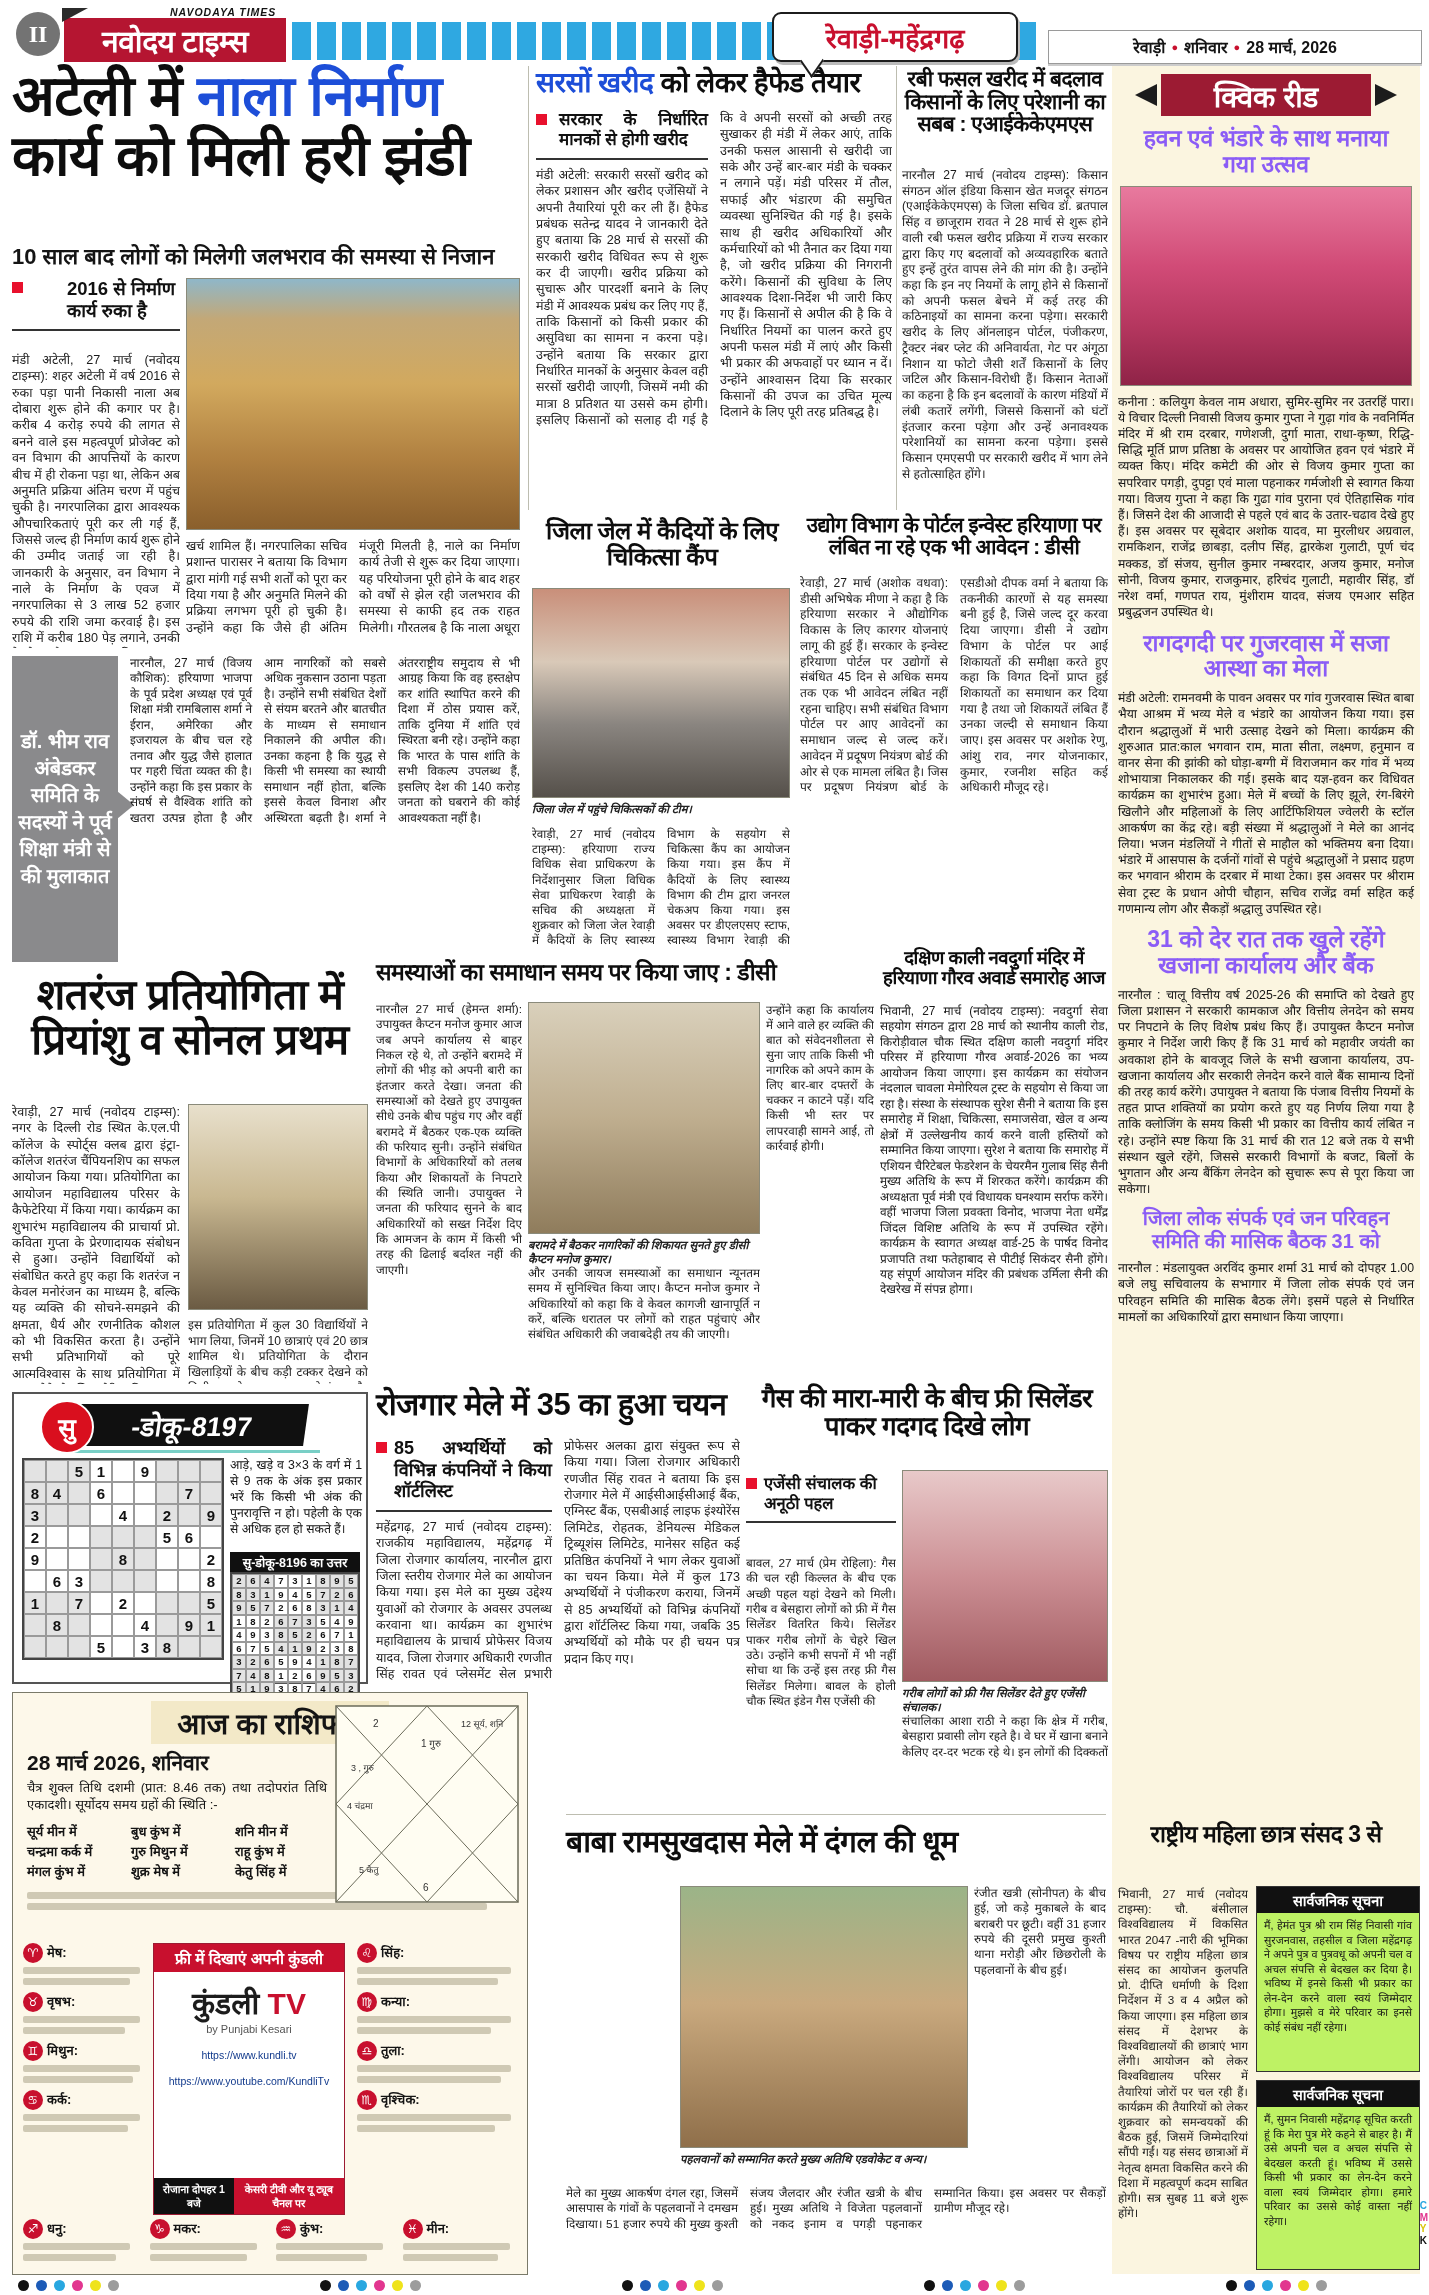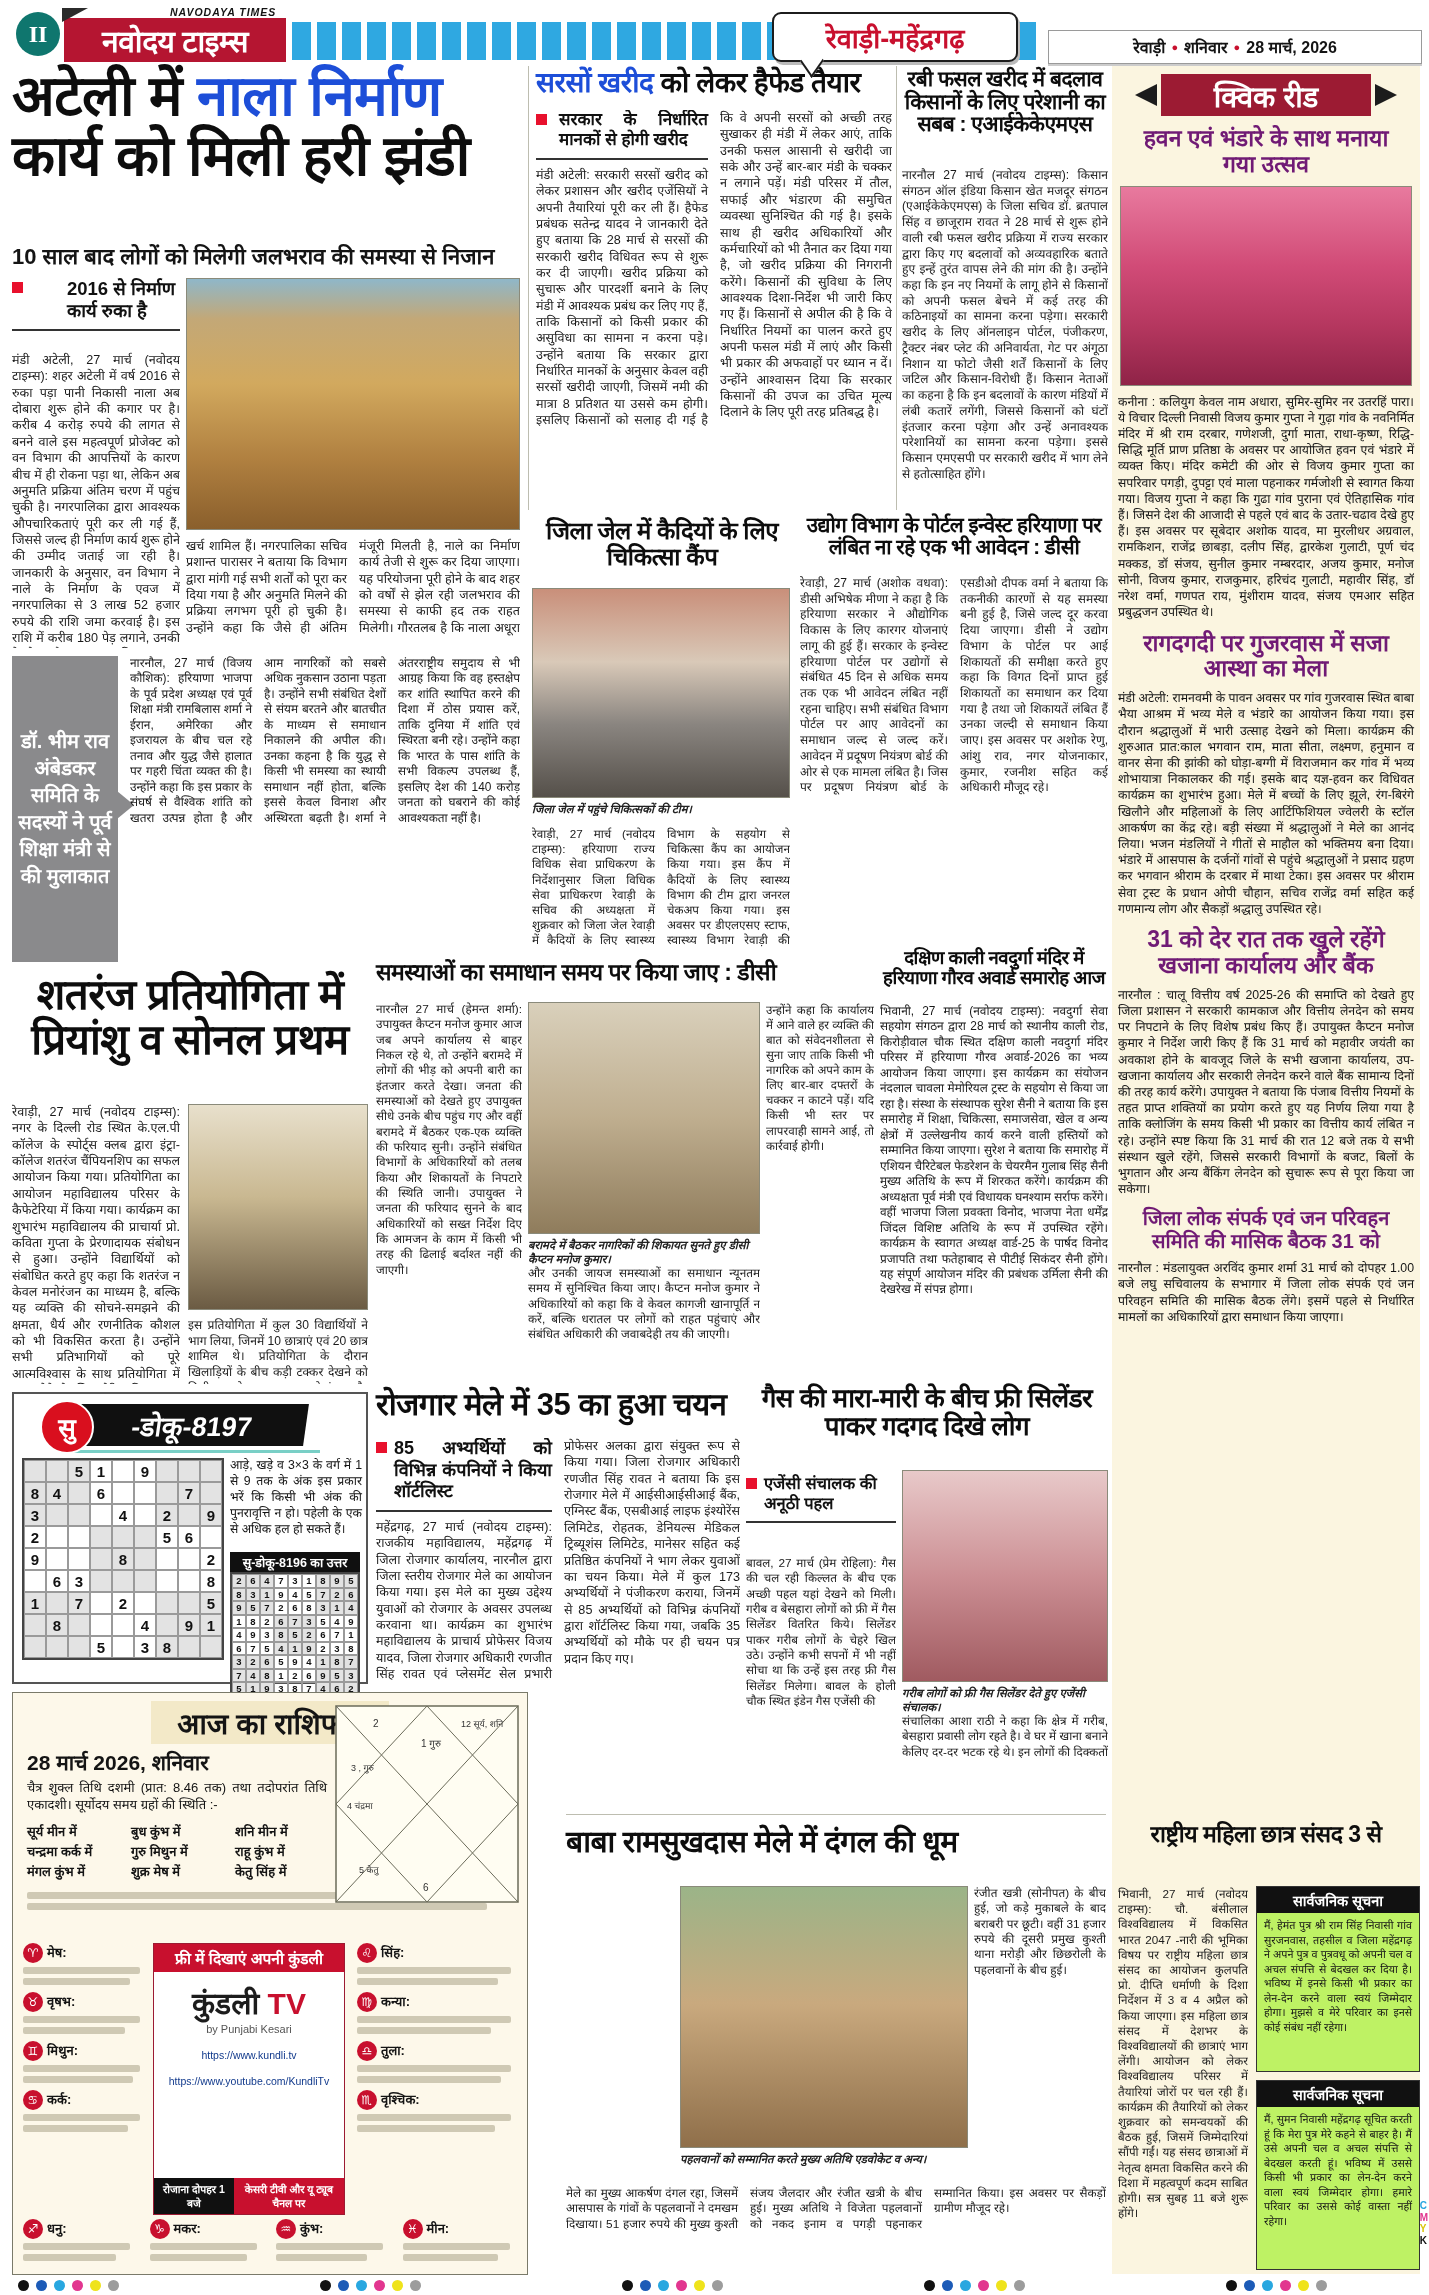--- a/index.html
+++ b/index.html
@@ -20,21 +20,21 @@
   .ph-chess{background:linear-gradient(180deg,#e8e0cc 0%,#c9b891 45%,#6b5b43 100%);}
   .ph-tent{background:linear-gradient(180deg,#e87a9e 0%,#d14b77 40%,#b5375f 70%,#8f2347 100%);}
   .ph-dc{background:linear-gradient(180deg,#d9d0bb 0%,#bfae8f 50%,#8f7c5c 100%);}
   .ph-gas{background:linear-gradient(180deg,#e8c9c9 0%,#cc8f94 50%,#a05a60 100%);}
   .ph-wrestle{background:linear-gradient(180deg,#9bb488 0%,#c9a97e 45%,#8f6f4a 100%);}
   .bullet{display:flex;gap:7px;font-weight:800;color:#111;border-bottom:2px solid #333;
           padding-bottom:7px;margin-bottom:7px;line-height:1.2;break-inside:avoid;}
   .sq{width:11px;height:11px;background:#e8112d;flex:none;margin-top:4px;}
   .vrule{width:1px;background:#bdbdb0;}
   
-  .pgcircle{width:44px;height:44px;border-radius:50%;background:#0f766e;color:#fff;display:flex;
+  .pgcircle{width:44px;height:44px;border-radius:50%;background:#737373;color:#fff;display:flex;
             align-items:center;justify-content:center;font-family:"Liberation Serif",serif;
             font-size:24px;font-weight:700;}
   .brandbox{background:#b51531;color:#fff;display:flex;align-items:center;justify-content:center;
             font-size:30px;font-weight:800;letter-spacing:-0.5px;}
   .fold{position:absolute;left:-2px;top:-10px;width:0;height:0;border-left:26px solid #2b2b2b;
         border-bottom:14px solid transparent;}
   .stripes{background:repeating-linear-gradient(90deg,#2fa8e1 0 19px,#ffffff 19px 25px);}
   .bubble{background:#fff;border:2.5px solid #1c1c1c;border-radius:9px;box-shadow:2px 3px 0 #bbb;
           display:flex;align-items:center;justify-content:center;color:#c8102e;font-weight:800;
           font-size:27px;}
@@ -45,21 +45,21 @@
           align-items:center;justify-content:center;gap:6px;font-weight:700;font-size:16px;}
   .reddot{color:#c8102e;font-size:11px;}
   
   .qcol{background:#fbf5e0;}
   .qbadge{position:relative;margin:8px auto 4px;width:210px;height:42px;background:#9c1b33;color:#fff;
           display:flex;align-items:center;justify-content:center;font-size:29px;font-weight:800;}
   .qbadge:before,.qbadge:after{content:"";position:absolute;top:10px;border-top:11px solid transparent;
           border-bottom:11px solid transparent;}
   .qbadge:before{left:-26px;border-right:22px solid #1c1c1c;}
   .qbadge:after{right:-26px;border-left:22px solid #1c1c1c;}
-  .qtitle{font-size:23px;font-weight:800;line-height:1.12;text-align:center;color:#701a75;margin:10px 20px 8px;}
+  .qtitle{font-size:23px;font-weight:800;line-height:1.12;text-align:center;color:#8b5cf6;margin:10px 20px 8px;}
   .qbody{font-size:12.3px;line-height:1.32;text-align:justify;margin:0 6px 6px;}
   
   .graybox{background:#8a8a8c;color:#fff;display:flex;align-items:center;justify-content:center;
            text-align:center;font-size:20px;font-weight:800;line-height:1.35;padding:6px;box-sizing:border-box;}
   .graybox:after{content:"";position:absolute;right:-16px;top:44%;border-top:14px solid transparent;
            border-bottom:14px solid transparent;border-left:17px solid #8a8a8c;}
   
   .sudobox{border:2px solid #555;box-sizing:border-box;background:#fff;}
   .sudohead{position:relative;margin:10px 0 4px 64px;width:228px;height:42px;background:#101010;color:#fff;
             transform:skewX(-8deg);display:flex;align-items:center;justify-content:center;

